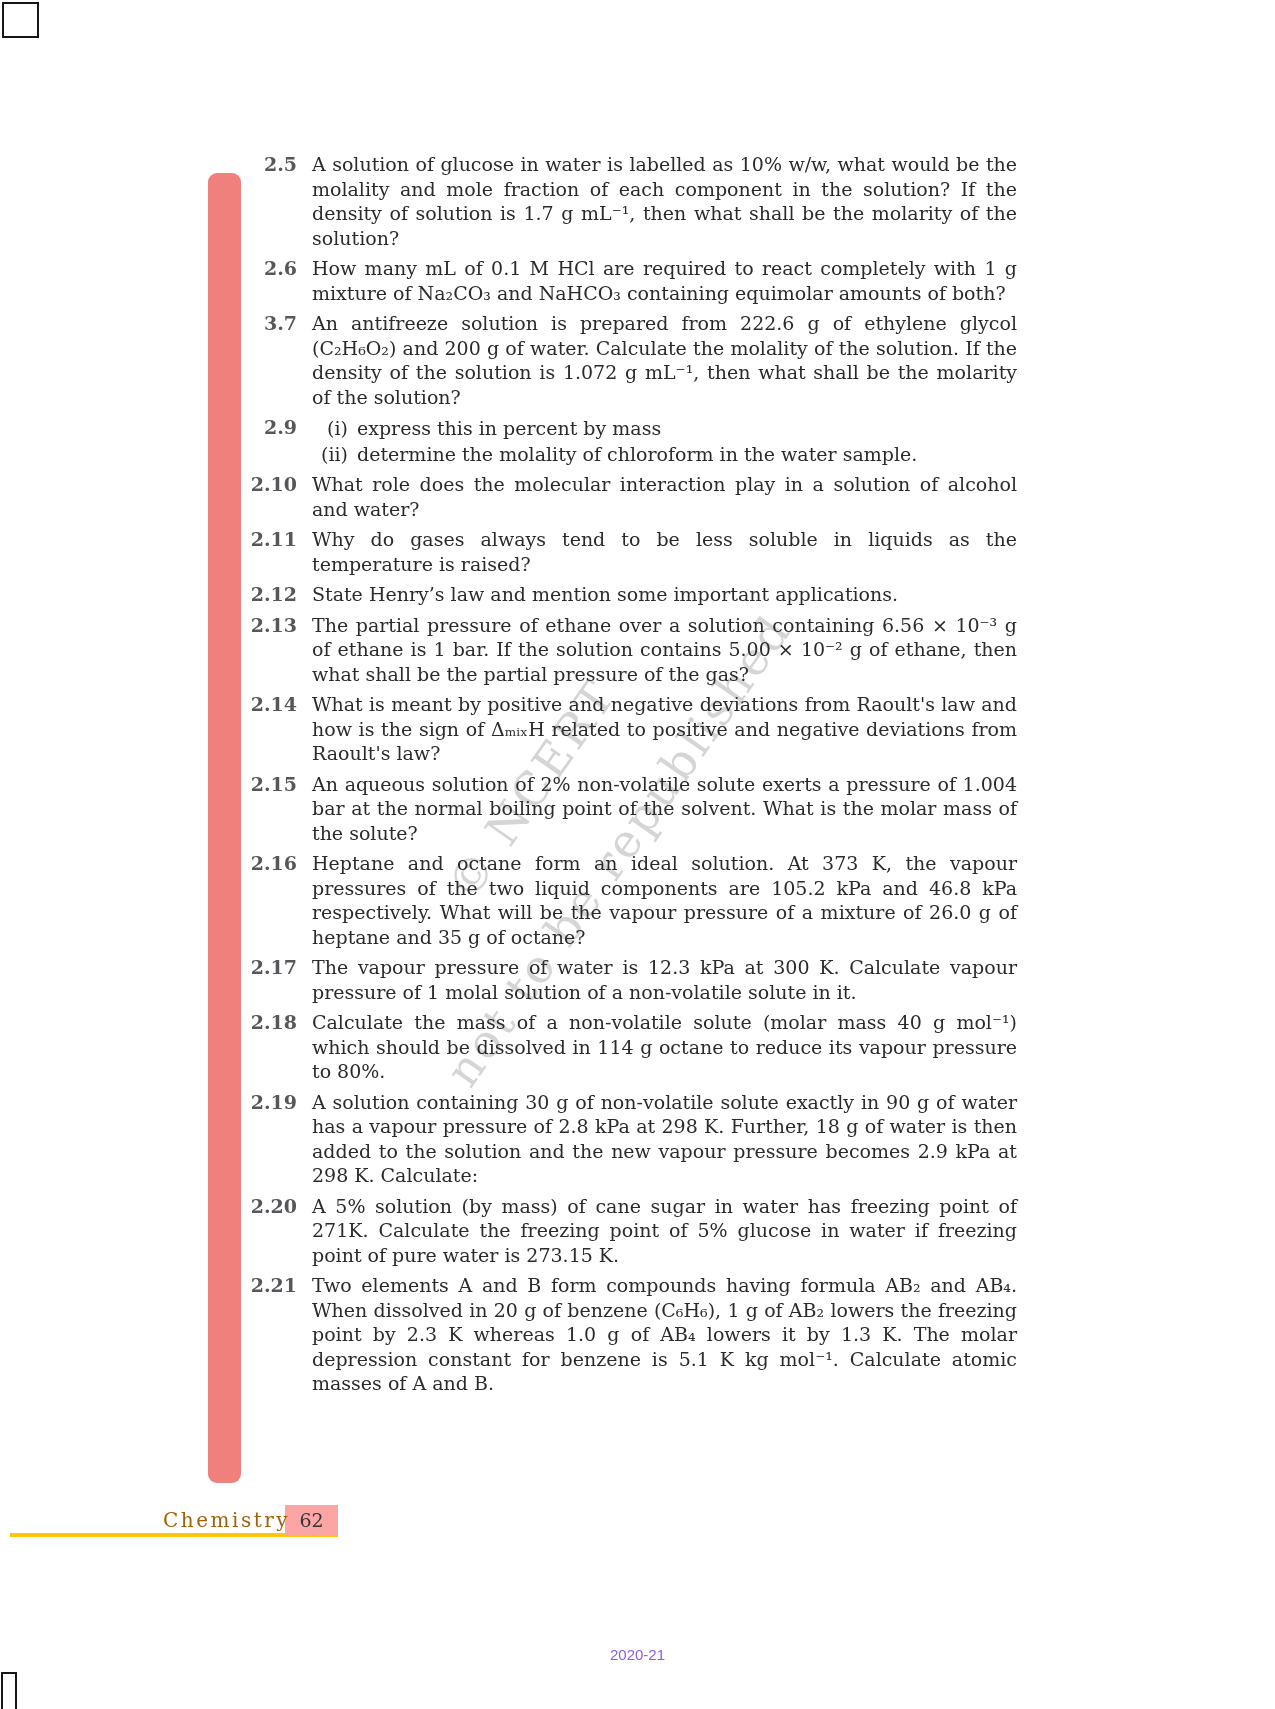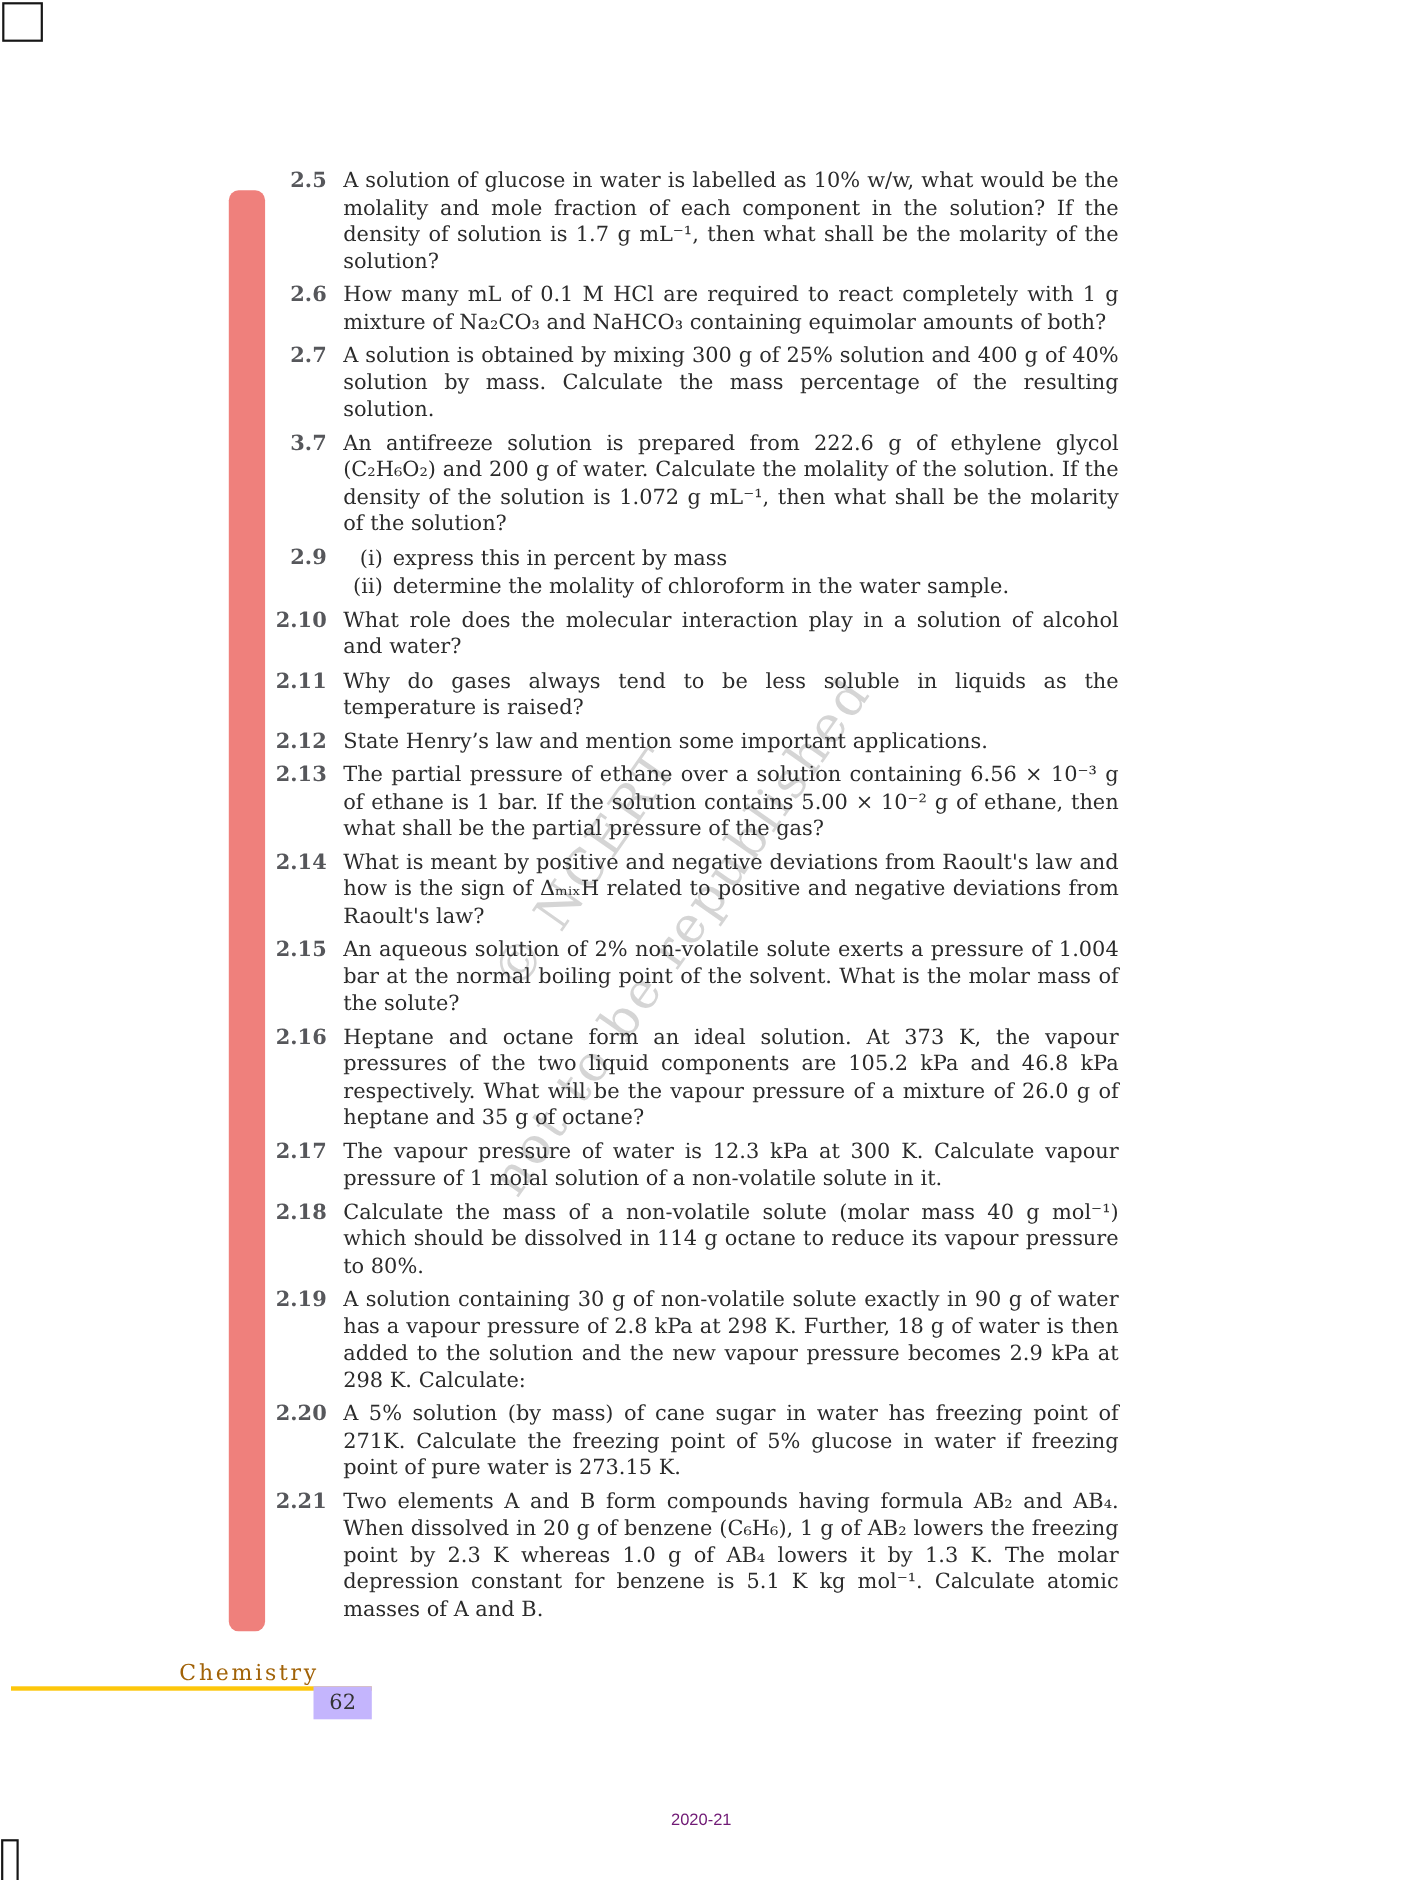--- a/index.html
+++ b/index.html
@@ -55,21 +55,21 @@
     position:absolute;left:285px;top:1505px;width:53px;height:30px;
     display:flex;align-items:center;justify-content:center;
     font-size:19px;color:#343434;z-index:1;
   }
   .footer-line{
     position:absolute;left:10px;top:1533px;width:328px;height:4px;z-index:0;
   }
   .reprint-year{
     position:absolute;left:0;right:0;top:1646px;text-align:center;
     font-family:"Liberation Sans","DejaVu Sans",sans-serif;
-    font-size:15px;color:#701a75;
+    font-size:15px;color:#8b5cf6;
   }
 </style>
 </head>
 <body>
 
 <div class="page">
 
   <div class="crop-tl"></div>
   <div class="crop-bl"></div>
 
@@ -88,26 +88,20 @@
     </div>
   </div>
 
   <div class="q-row">
     <div class="q-num">2.6</div>
     <div class="q-body">
       <p class="q-text">How many mL of 0.1 M HCl are required to react completely with 1 g mixture of Na₂CO₃ and NaHCO₃ containing equimolar amounts of both?</p>
     </div>
   </div>
 
-  <div class="q-row">
-    <div class="q-num">2.7</div>
-    <div class="q-body">
-      <p class="q-text">A solution is obtained by mixing 300 g of 25% solution and 400 g of 40% solution by mass. Calculate the mass percentage of the resulting solution.</p>
-    </div>
-  </div>
 
   <div class="q-row">
     <div class="q-num">3.7</div>
     <div class="q-body">
       <p class="q-text">An antifreeze solution is prepared from 222.6 g of ethylene glycol (C₂H₆O₂) and 200 g of water. Calculate the molality of the solution. If the density of the solution is 1.072 g mL⁻¹, then what shall be the molarity of the solution?</p>
     </div>
   </div>
 
   <div class="q-row">
     <div class="q-num">2.9</div>
@@ -202,20 +196,20 @@
 
   <div class="q-row">
     <div class="q-num">2.21</div>
     <div class="q-body">
       <p class="q-text">Two elements A and B form compounds having formula AB₂ and AB₄. When dissolved in 20 g of benzene (C₆H₆), 1 g of AB₂ lowers the freezing point by 2.3 K whereas 1.0 g of AB₄ lowers it by 1.3 K. The molar depression constant for benzene is 5.1 K kg mol⁻¹. Calculate atomic masses of A and B.</p>
     </div>
   </div>
 </div>
 
   <div class="footer-title">Chemistry</div>
-  <div class="footer-badge" style="background: #c4b5fd; margin-top: 28px;">
+  <div class="footer-badge" style="background: #fca5a5;">
     <span>62</span>
   </div>
   <div class="footer-line" style="background: rgb(253, 198, 11);"></div>
 
   <div class="reprint-year">2020-21</div>
 
 </div>
 
 </body></html>

